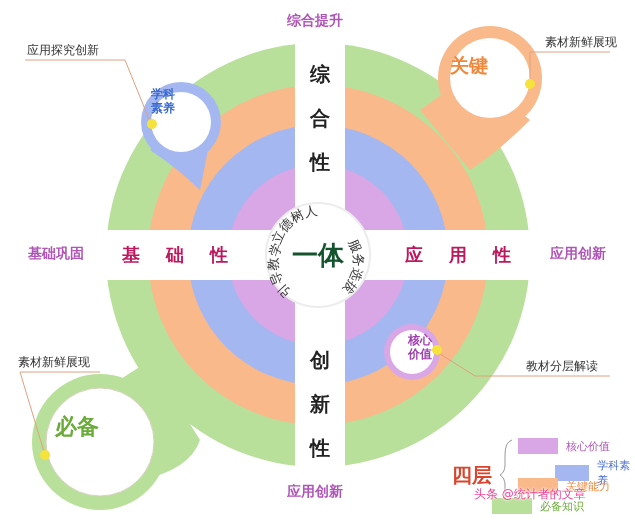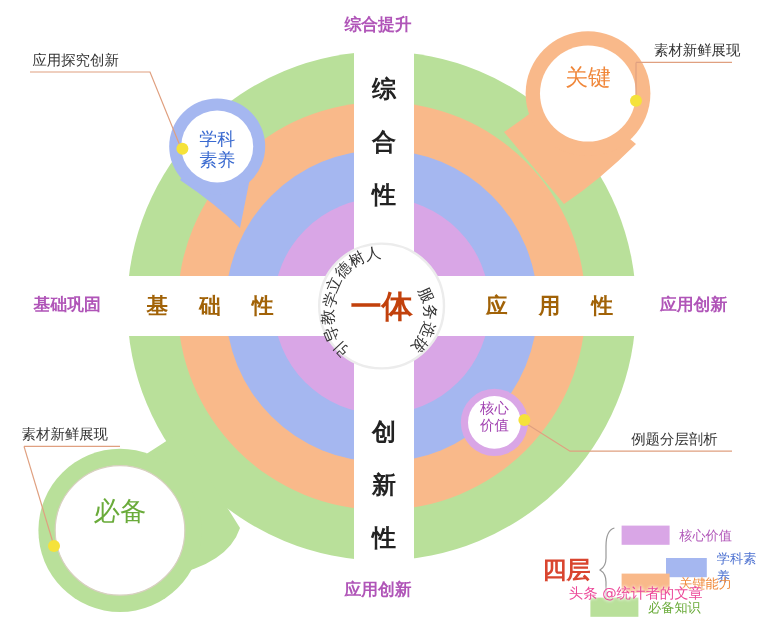--- a/index.html
+++ b/index.html
@@ -2,22 +2,22 @@
 <html><head>
 <meta charset="utf-8">
 <style>
   html,body{margin:0;padding:0;background:#fff;}
   body{width:635px;height:520px;position:relative;overflow:hidden;font-family:"DejaVu Sans",sans-serif;}
   .abs{position:absolute;}
   svg.main{position:absolute;left:0;top:0;}
   .side-label{position:absolute;font-size:14px;font-weight:bold;color:#b055b8;white-space:nowrap;}
   .callout{position:absolute;font-size:12px;color:#333;white-space:nowrap;}
   .axis-v{position:absolute;width:50px;text-align:center;font-family:"DejaVu Serif",serif;font-weight:bold;font-size:20px;color:#222;line-height:44px;}
-  .axis-h{position:absolute;font-family:"DejaVu Serif",serif;font-weight:bold;font-size:18px;color:#a16207;letter-spacing:26px;white-space:nowrap;}
-  .bubble-text{position:absolute;text-align:center;font-weight:normal;line-height:1.15;}
+  .axis-h{position:absolute;font-family:"DejaVu Serif",serif;font-weight:bold;font-size:18px;color:#be185d;letter-spacing:26px;white-space:nowrap;}
+  .bubble-text{position:absolute;font-weight:bold;line-height:1.15;}
   .legend-row{position:absolute;display:flex;align-items:center;gap:8px;}
   .legend-swatch{width:40px;height:16px;}
   .legend-label{font-size:11px;}
   .watermark{position:absolute;font-size:12px;color:#ec4899;text-shadow:0 0 3px #fff,0 0 3px #fff;white-space:nowrap;}
 </style>
 </head>
 <body>
 
 <svg class="main" width="635" height="520" viewBox="0 0 635 520">
 
@@ -63,21 +63,21 @@
   <defs>
     <path id="arcTop" d="M280 245 A40 40 0 0 1 350 230"></path>
     <path id="arcRight" d="M348 242 A36 36 0 0 1 338 292"></path>
     <path id="arcLeft" d="M292 292 A36 36 0 0 1 286 240"></path>
   </defs>
   <text font-size="13" fill="#333"><textPath href="#arcTop" id="tp-top">立德树人</textPath></text>
   <text font-size="13" fill="#333"><textPath href="#arcRight" id="tp-right">服务选拔</textPath></text>
   <text font-size="13" fill="#333"><textPath href="#arcLeft" id="tp-left">引导教学</textPath></text>
 </svg>
 
-<div class="abs" style="left:283px;top:238px;width:70px;text-align:center;font-family:'DejaVu Serif',serif;font-weight:bold;font-size:26px;color:#c2410c;">一体</div>
+<div class="abs" style="left:283px;top:238px;width:70px;text-align:center;font-family:'DejaVu Serif',serif;font-weight:bold;font-size:26px;color:#14532d;">一体</div>
 
 <div class="axis-v" style="left:295px;top:52px;">
   <div>综</div>
   <div>合</div>
   <div>性</div>
 </div>
 
 <div class="axis-v" style="left:295px;top:338px;">
   <div>创</div>
   <div>新</div>
@@ -88,33 +88,33 @@
 <div class="axis-h" style="left:405px;top:243px;">应用性</div>
 
 <div class="side-label" style="left:287px;top:12px;">综合提升</div>
 <div class="side-label" style="left:287px;top:483px;">应用创新</div>
 <div class="side-label" style="left:28px;top:245px;">基础巩固</div>
 <div class="side-label" style="left:550px;top:245px;">应用创新</div>
 
 <div class="callout" style="left:27px;top:42px;">应用探究创新</div>
 <div class="callout" style="left:545px;top:34px;">素材新鲜展现</div>
 <div class="callout" style="left:18px;top:354px;">素材新鲜展现</div>
-<div class="callout" style="left:526px;top:358px;">例题分层剖析</div>
+<div class="callout" style="left:526px;top:358px;">教材分层解读</div>
 
-<div class="bubble-text" style="left:151px;top:108px;width:60px;font-size:15px;color:#3a6ad0;">
+<div class="bubble-text" style="left:151px;top:88px;width:60px;font-size:12px;color:#3a6ad0;">
   <div>学科</div>
   <div>素养</div>
 </div>
 <div class="bubble-text" style="left:450px;top:55px;width:80px;font-size:19px;color:#f0873a;">
   <div>关键</div>
 </div>
 <div class="bubble-text" style="left:55px;top:414px;width:90px;font-size:22px;color:#6aab3a;">
   <div>必备</div>
 </div>
-<div class="bubble-text" style="left:392px;top:334px;width:40px;font-size:12px;color:#a03fb0;">
+<div class="bubble-text" style="left:408px;top:334px;width:40px;font-size:12px;color:#a03fb0;">
   <div>核心</div>
   <div>价值</div>
 </div>
 
 <div class="abs" style="left:452px;top:462px;font-family:Liberation Sans, sans-serif;font-weight:bold;font-size:20px;color:#d9452f;">四层</div>
 <div class="legend-row" style="left:518px;top:438px;">
   <div class="legend-swatch" style="background:#d9a6e6;"></div>
   <div class="legend-label" style="color:#b055b8;">核心价值</div>
 </div>
 <div class="legend-row" style="left:518px;top:458px;margin-left:37px;">

